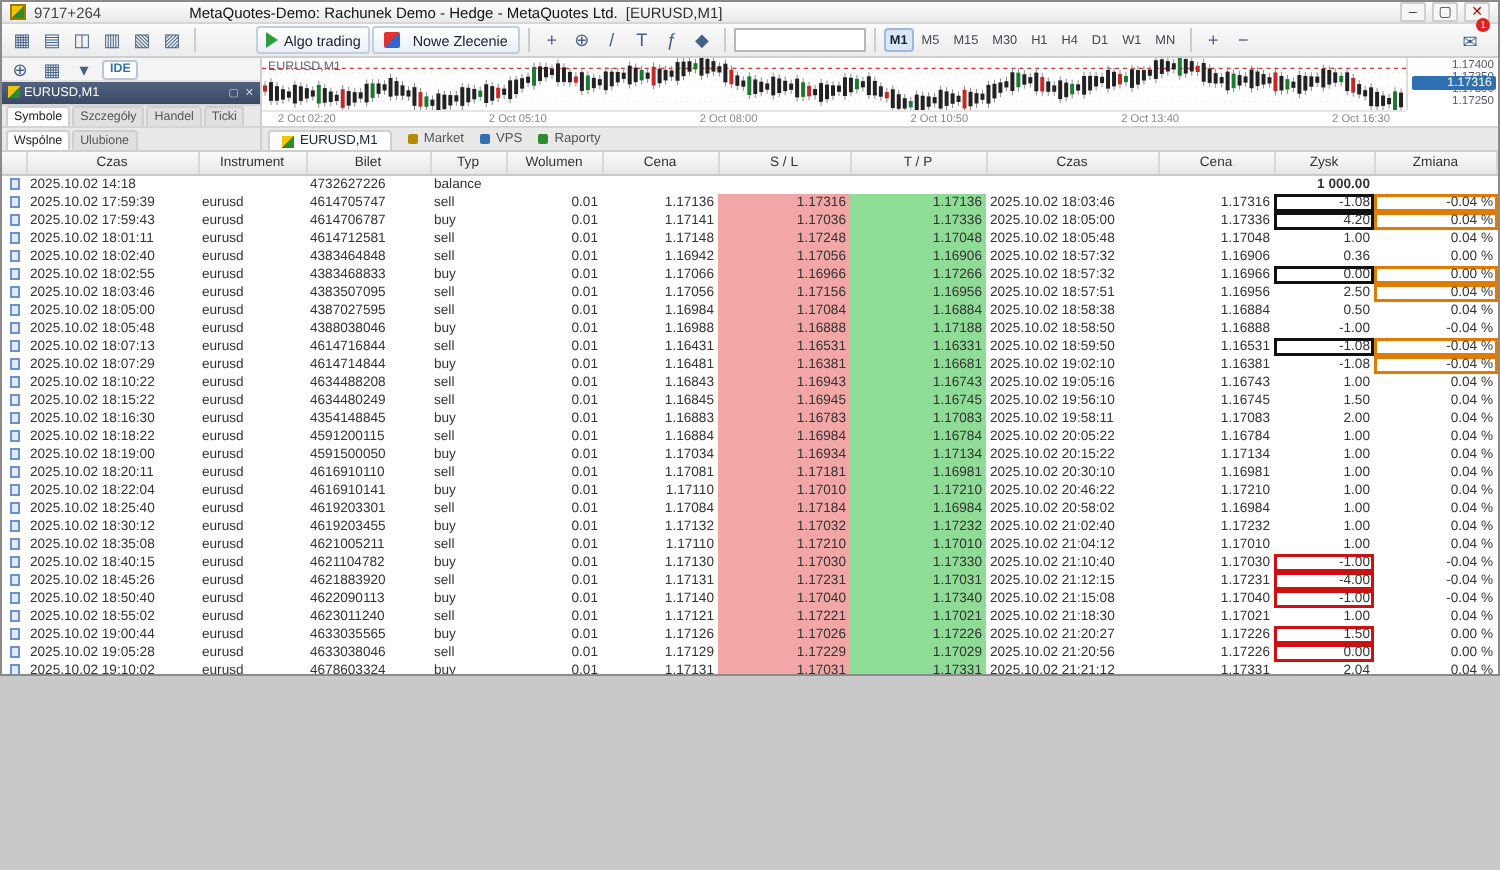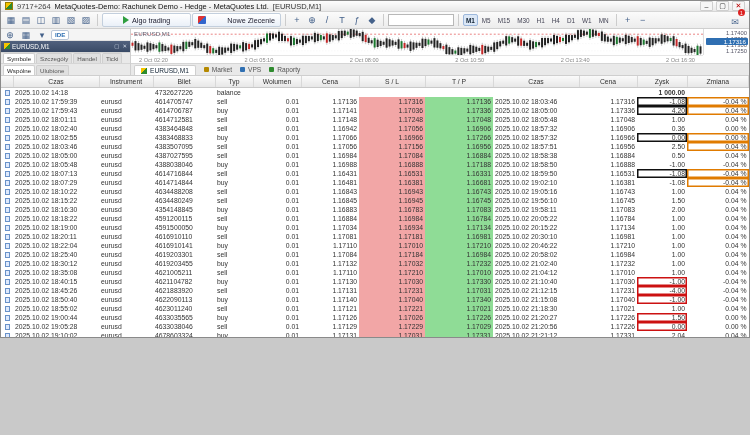--- a/index.html
+++ b/index.html
@@ -4,39 +4,39 @@
 <style>
   * { margin:0; padding:0; box-sizing:border-box; }
   html,body { width:750px; height:435px; overflow:hidden; }
   body { font-family:"Liberation Sans", sans-serif; background:#c9c9c9; }
   .app { width:750px; height:338px; display:flex; flex-direction:column; background:#f0f0f0; border:1px solid #8a8a8a; overflow:hidden; }
 
   
   .titlebar { height:13px; display:flex; align-items:center; gap:4px; padding:0 4px; background:linear-gradient(#fdfdfd,#e9e9e9); border-bottom:1px solid #d6d6d6; font-size:7.5px; color:#222; }
   .appico { width:8px; height:8px; background:linear-gradient(135deg,#f5c400 50%,#2e8b2e 50%); border:1px solid #9a7d00; flex:0 0 auto; }
   .ttl-prefix { color:#444; }
-  .ttl-main { color:#111; }
+  .ttl-main { color:#111;margin-left:40px; }
   .ttl-doc { color:#333;text-align:right; }
   .wctrls { margin-left:auto; display:flex; gap:3px; }
   .wbtn { width:13px; height:10px; display:flex; align-items:center; justify-content:center; font-size:7px; color:#333; border:1px solid #cfcfcf; background:#f6f6f6; border-radius:1px; }
   .wbtn.close { color:#b00; }
 
   
   .menubar { height:13px; display:flex; align-items:center; padding:0 4px; background:#f4f4f4; border-bottom:1px solid #ddd; font-size:8px; color:#222; }
   .menu-items { display:flex; }
   .menu-item { padding:0 5px; }
   .wctrls.small .wbtn { width:11px; height:9px; font-size:6px; }
 
   
   .toolbar { height:17px; display:flex; align-items:center; gap:1px; padding:0 3px; background:linear-gradient(#fbfbfb,#ececec); border-bottom:1px solid #cfcfcf; }
   .tb-btn { min-width:14px; height:14px; display:inline-flex; align-items:center; justify-content:center; font-size:9px; color:#44618a; border-radius:2px; }
   .tb-sep { width:1px; height:12px; background:#ccc; margin:0 3px; flex:0 0 auto; }
-  .algo-btn { display:inline-flex; align-items:center; gap:3px; height:14px; padding:0 20px; font-size:7.2px; color:#223; border:1px solid #c3cfdd; background:linear-gradient(#fff,#eaf0f8); border-radius:2px; }
+  .algo-btn { display:inline-flex; align-items:center; gap:3px; height:14px; padding:0 4px; font-size:7.2px; color:#223; border:1px solid #c3cfdd; background:linear-gradient(#fff,#eaf0f8); border-radius:2px;margin-left:26px; }
   .play-ico { width:0; height:0; border-left:6px solid #2e9e3f; border-top:4px solid transparent; border-bottom:4px solid transparent; }
-  .new-order-btn { display:inline-flex; align-items:center; gap:21px; height:14px; padding:0 5px; font-size:7.2px; color:#223; border:1px solid #c3cfdd; background:linear-gradient(#fff,#eaf0f8); border-radius:2px; }
+  .new-order-btn { display:inline-flex; align-items:center; gap:6px; height:14px; padding:0 5px; font-size:7.2px; color:#223; border:1px solid #c3cfdd; background:linear-gradient(#fff,#eaf0f8); border-radius:2px; }
   .no-ico { width:8px; height:8px; background:linear-gradient(135deg,#d33 50%,#36c 50%); border-radius:1px; }
   .search-input { width:66px; height:12px; font-size:7px; border:1px solid #b8b8b8; background:#fff; padding:0 2px; }
   .tf-wrap { display:flex; gap:1px; align-items:center; }
   .tf-btn { font-size:6.4px; height:12px; padding:0 2px; display:inline-flex; align-items:center; color:#445; border:1px solid transparent; border-radius:2px; }
   .tf-btn.active { background:#dbe7f6; border-color:#9db8dc; color:#123; font-weight:bold; }
   .badge-wrap { position:relative; }
   .badge { position:absolute; top:-2px; right:-3px; min-width:7px; height:7px; background:#d22; color:#fff; font-size:5px; border-radius:4px; display:flex; align-items:center; justify-content:center; }
 
   
   .workspace { height:47px; display:flex; border-bottom:1px solid #cfcfcf; background:#fff; }

